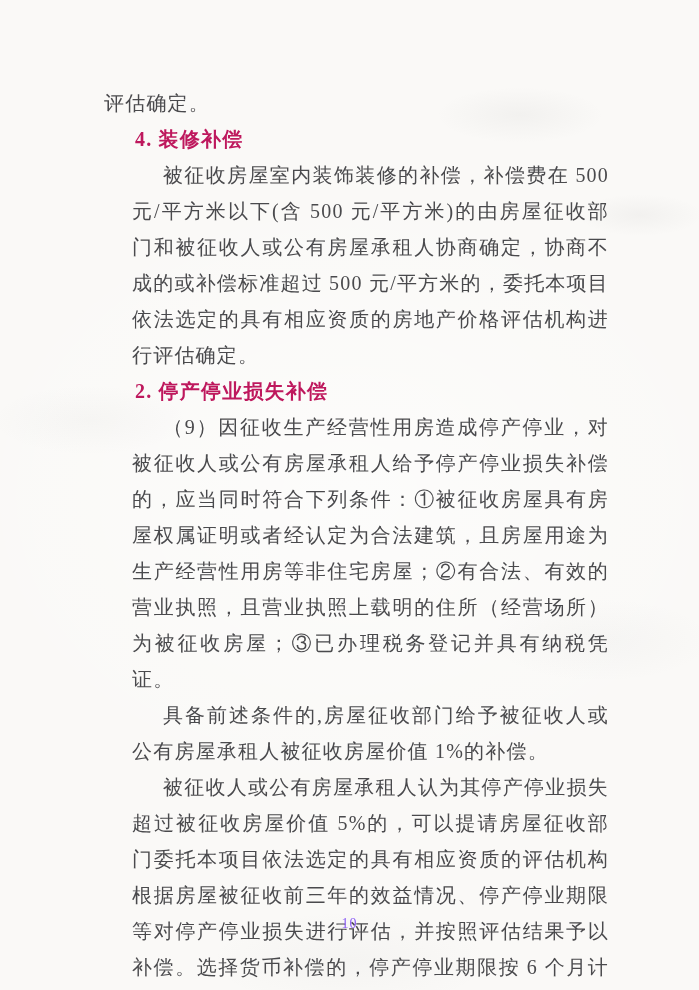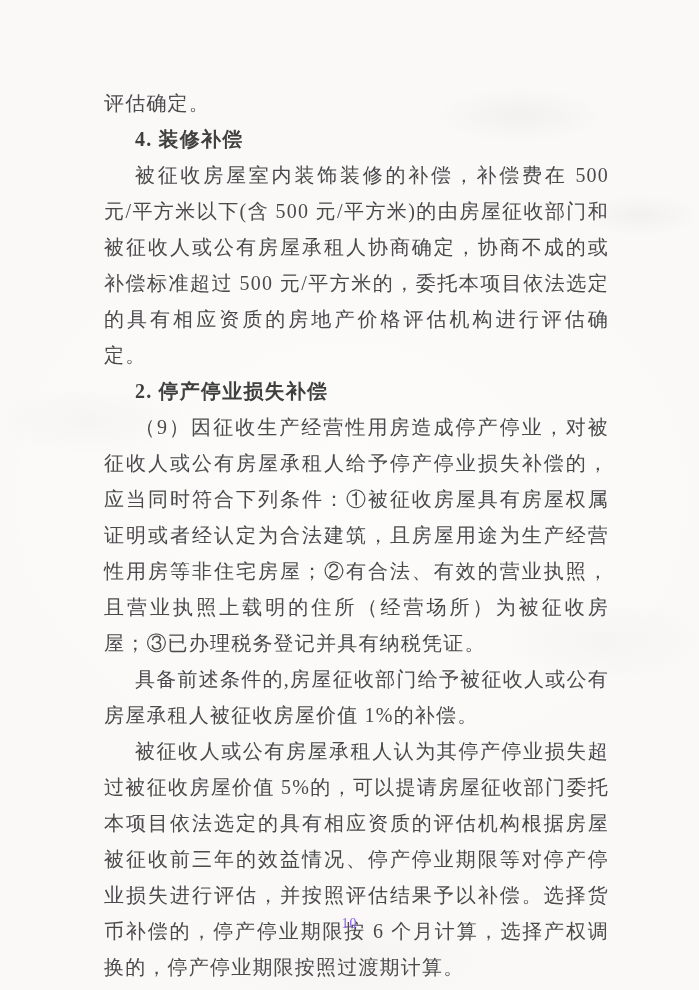--- a/index.html
+++ b/index.html
@@ -38,24 +38,24 @@
     width: 505px;
     font-size: 20px;
     line-height: 36px;
     letter-spacing: 1.2px;
     text-align: justify;
     text-justify: inter-ideograph;
   }
   .block { margin: 0; }
   .block.heading {
     font-weight: bold;
-    color: #404040;
+    color: #be185d;
     text-indent: 1.55em;
   }
-  .block.paragraph { text-indent: 1.55em; }
+  .block.paragraph { text-indent: 1.55em; margin-left: 28px; }
   .block.continuation { text-indent: 0; }
   .page-number {
     position: absolute;
     top: 916px;
     left: 0;
     width: 699px;
     text-align: center;
     font-size: 14px;
     letter-spacing: 1px;
     color: #8b5cf6;

